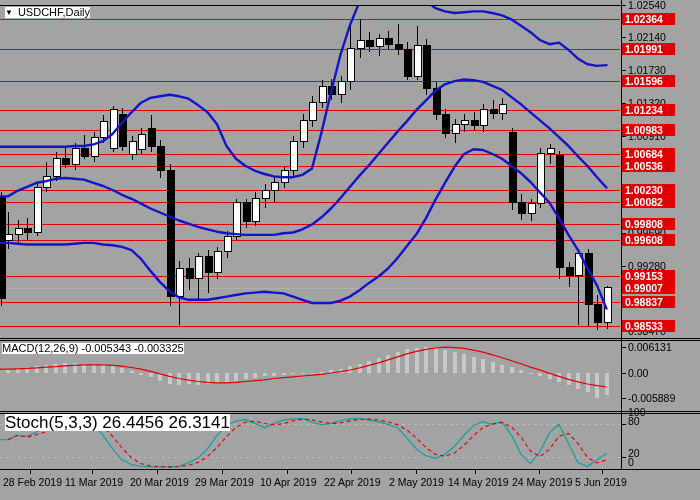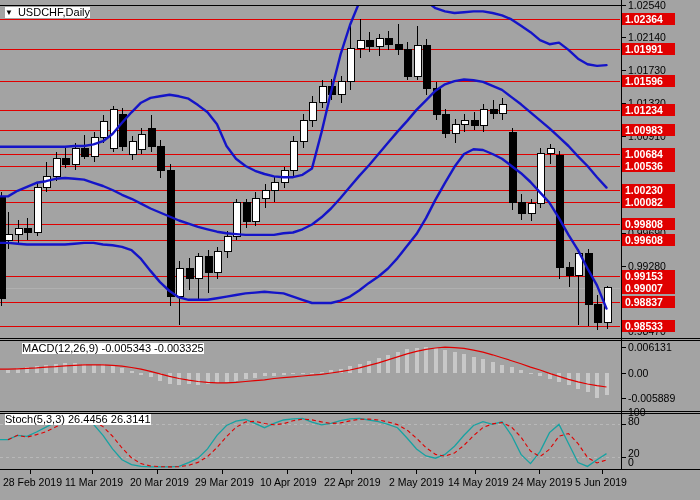--- a/index.html
+++ b/index.html
@@ -1,22 +1,22 @@
 <!DOCTYPE html>
 <html><head>
 <meta charset="utf-8">
 <style>
   html,body{margin:0;padding:0;background:#fff;}
   #screen{position:relative;width:700px;height:500px;background:#a3a3a3;overflow:hidden;
           font-family:"Liberation Sans",sans-serif;}
   .ovl{position:absolute;color:#000;background:#fff;white-space:nowrap;line-height:1;}
   #symbol-label{left:5px;top:7px;font-size:11px;text-align:right;}
   #symbol-label .tri{font-size:8px;margin-right:5px;position:relative;top:-1px;}
-  #macd-label{left:22px;top:343px;font-size:11px;}
-  #stoch-label{left:5px;top:414px;font-size:11px;}
+  #macd-label{left:2px;top:343px;font-size:11px;}
+  #stoch-label{left:5px;top:414px;font-size:17px;}
   svg text{font-family:"Liberation Sans",sans-serif;}
 </style>
 </head>
 <body>
 
 <div id="screen">
   <div id="chart-canvas"><svg width="700" height="500" viewBox="0 0 700 500">
         <defs>
           <clipPath id="mainClip">
             <rect x="0" y="5" width="620" height="333"></rect>

